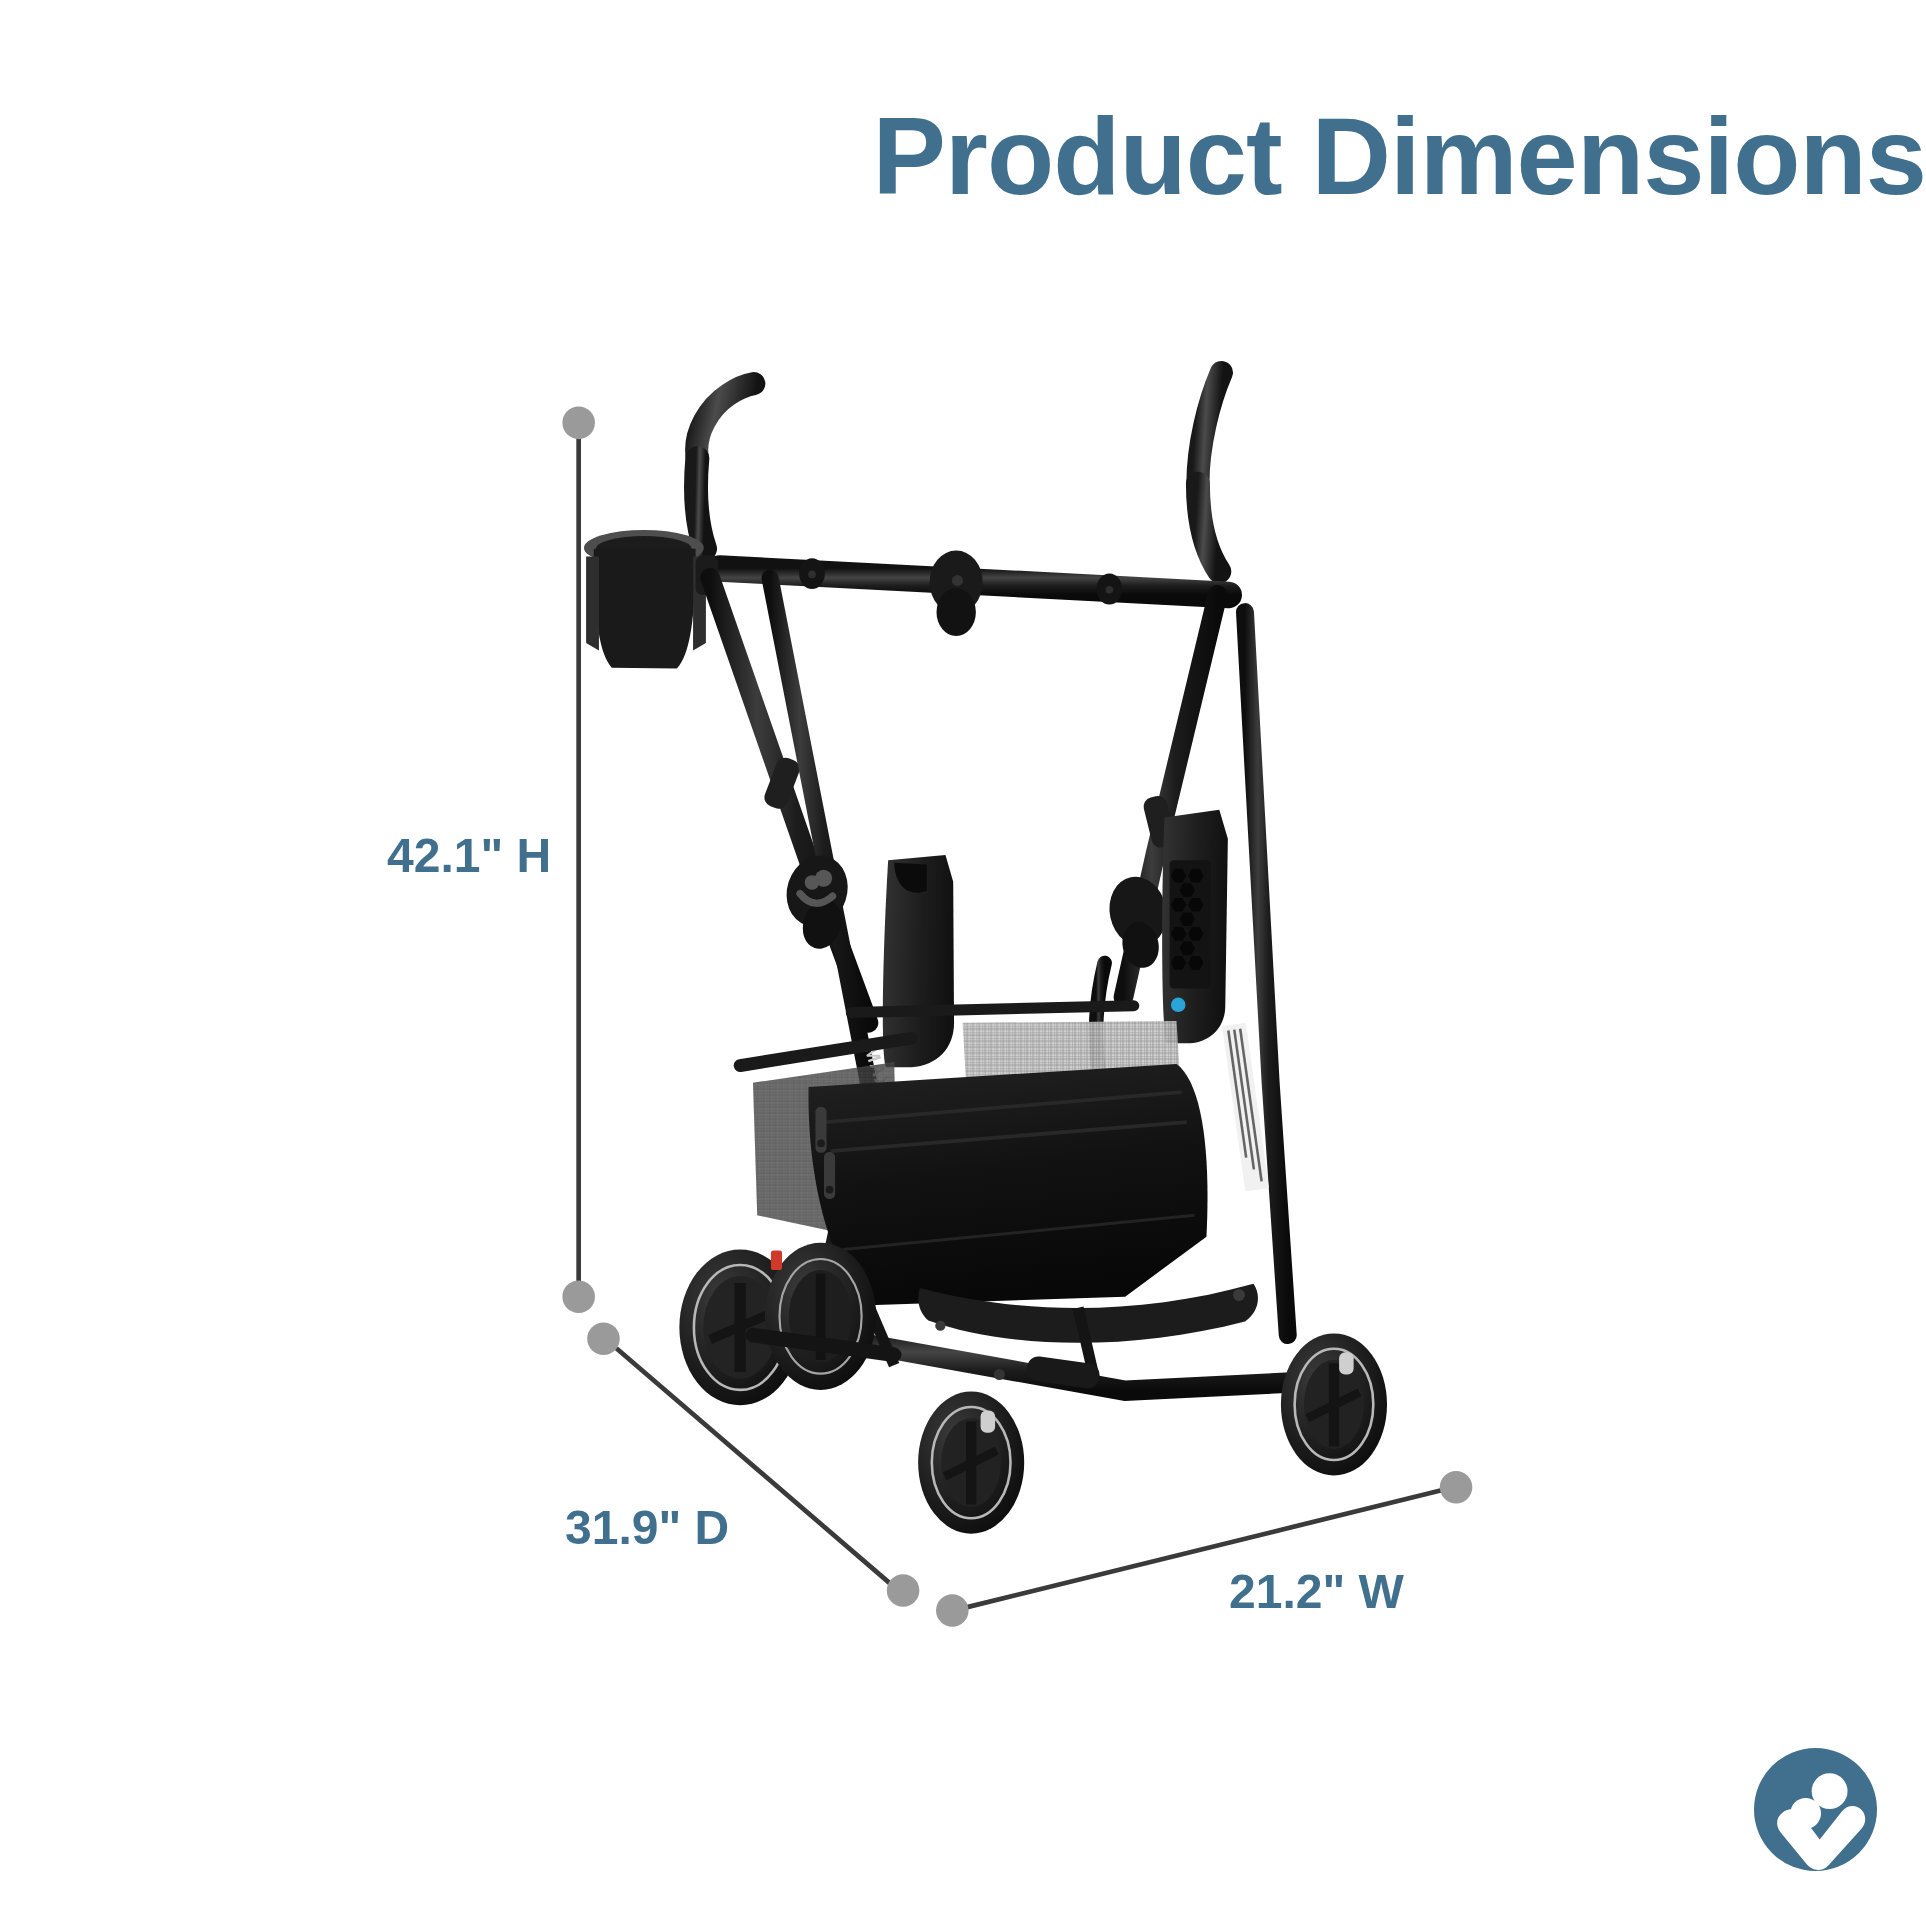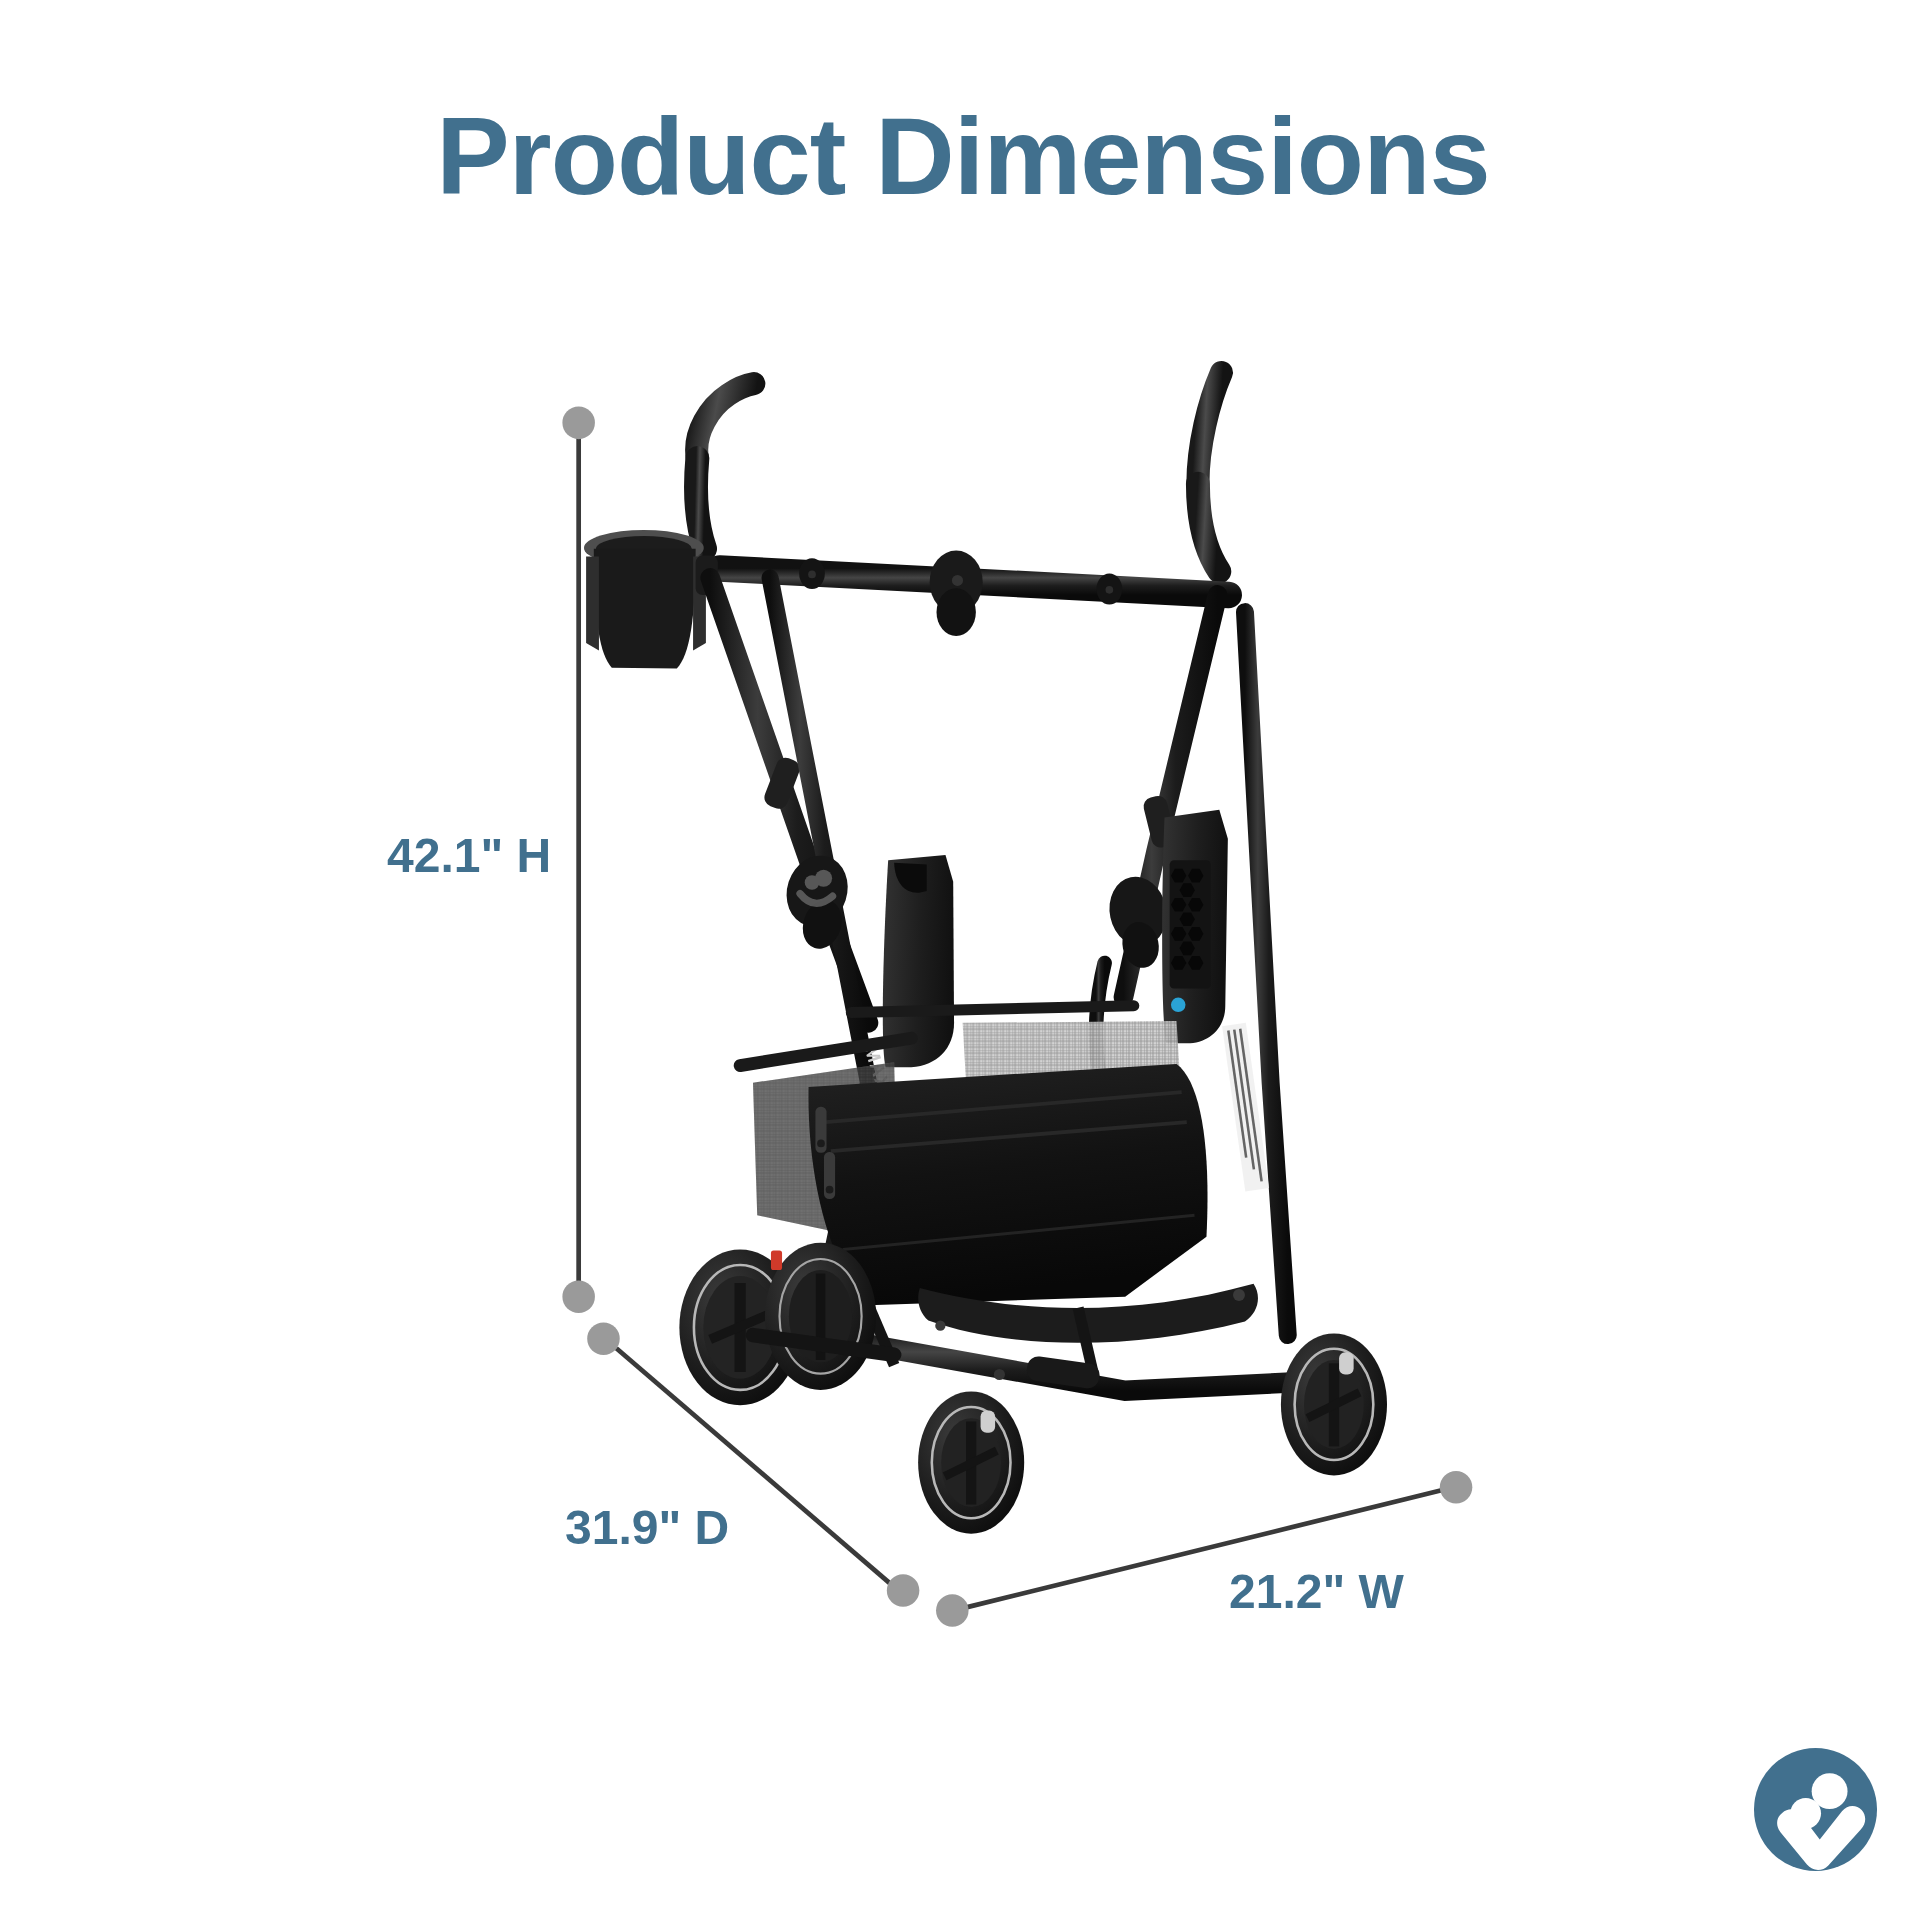--- a/index.html
+++ b/index.html
@@ -7,21 +7,21 @@
   body{
     width:1926px;height:1926px;
     font-family:"Liberation Sans","DejaVu Sans",sans-serif;
     overflow:hidden;position:relative;
   }
   #stage{position:absolute;inset:0;width:1926px;height:1926px;background:#ffffff;}
 
   
   #page-title{
     position:absolute;left:0;top:98px;width:1926px;
-    text-align:center;
+    text-align:right;
     font-size:110px;line-height:1.05;
     font-weight:700;letter-spacing:-0.9px;
     color:#41708E;
     white-space:nowrap;
   }
 
   
   #dim-svg{position:absolute;left:0;top:0;width:1926px;height:1926px;pointer-events:none;}
 
   .dim-label{

